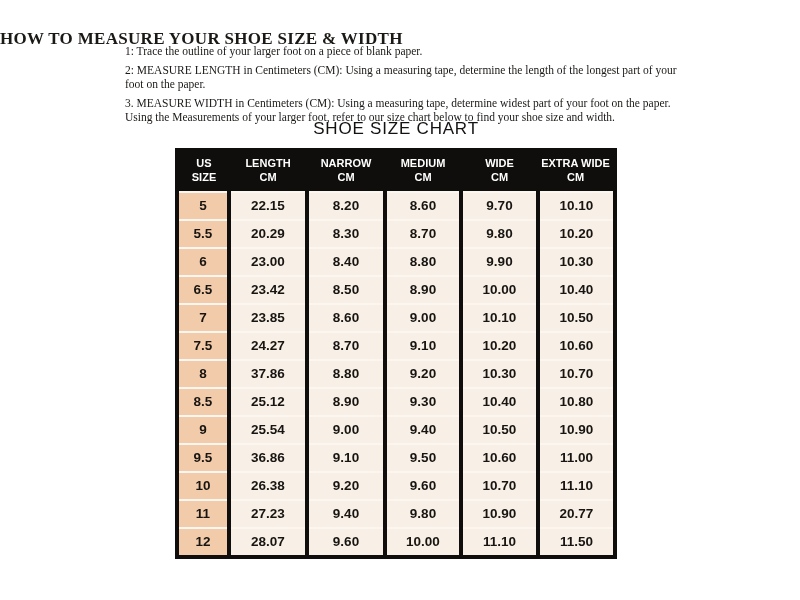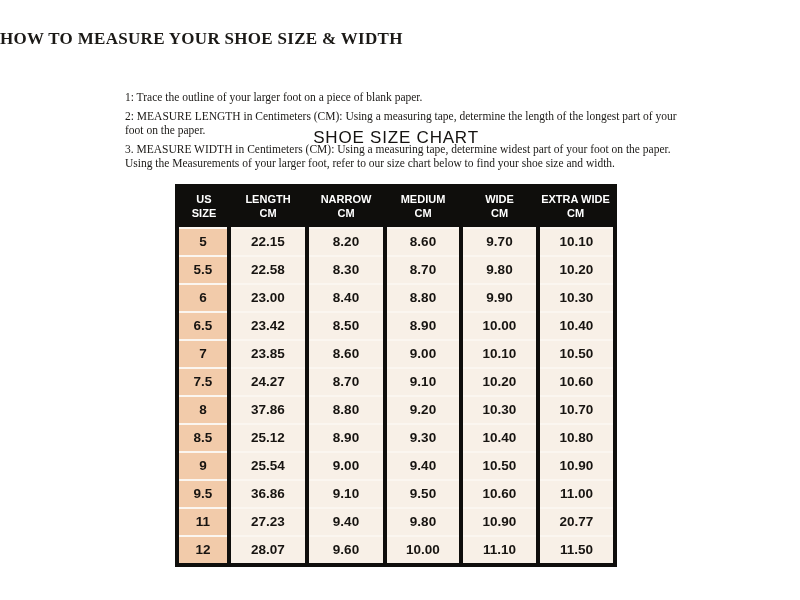--- a/index.html
+++ b/index.html
@@ -30,48 +30,46 @@
   
   .instructions {
     position: absolute;
     top: 44px;
     left: 125px;
     width: 558px;
     font-family: "Liberation Serif", serif;
     font-size: 11.5px;
     line-height: 14px;
     color: #1b1916;
-    margin-top: 46px;
   }
   .instructions p.instr { margin: 0 0 5px 0; }
   .instructions p.instr:nth-of-type(n+3) { margin-bottom: 0; font-family: Liberation Serif, serif; }
 
   
   .chart-heading {
     position: absolute;
-    top: 128px;
+    top: 119px;
     left: 175px;
     width: 442px;
     text-align: center;
     font-size: 17px;
     letter-spacing: 0.8px;
     color: #141210;
   }
 
   
   .table-wrap {
     position: absolute;
     top: 148px;
     left: 175px;
   }
   table.size-table {
     border-collapse: collapse;
     table-layout: fixed;
     border: 4px solid var(--border-black, #0f0e0c);
-    margin-top: 36px;
   }
   table.size-table th {
     background: var(--header-bg, #0f0e0c);
     color: #ffffff;
     font-weight: bold;
     font-size: 11px;
     line-height: 1.25;
     padding: 5px 0 6px 0;
     text-align: center;
     white-space: pre-line;
@@ -153,21 +151,21 @@
             <td class="size-cell">5</td>
             <td class="val-cell">22.15</td>
             <td class="val-cell">8.20</td>
             <td class="val-cell">8.60</td>
             <td class="val-cell">9.70</td>
             <td class="val-cell">10.10</td>
           </tr>
 
           <tr>
             <td class="size-cell">5.5</td>
-            <td class="val-cell">22.58</td>
+            <td class="val-cell">20.29</td>
             <td class="val-cell">8.30</td>
             <td class="val-cell">8.70</td>
             <td class="val-cell">9.80</td>
             <td class="val-cell">10.20</td>
           </tr>
 
           <tr>
             <td class="size-cell">6</td>
             <td class="val-cell">23.00</td>
             <td class="val-cell">8.40</td>
@@ -232,20 +230,28 @@
 
           <tr>
             <td class="size-cell">9.5</td>
             <td class="val-cell">36.86</td>
             <td class="val-cell">9.10</td>
             <td class="val-cell">9.50</td>
             <td class="val-cell">10.60</td>
             <td class="val-cell">11.00</td>
           </tr>
 
+          <tr>
+            <td class="size-cell">10</td>
+            <td class="val-cell">26.38</td>
+            <td class="val-cell">9.20</td>
+            <td class="val-cell">9.60</td>
+            <td class="val-cell">10.70</td>
+            <td class="val-cell">11.10</td>
+          </tr>
 
 
           <tr>
             <td class="size-cell">11</td>
             <td class="val-cell">27.23</td>
             <td class="val-cell">9.40</td>
             <td class="val-cell">9.80</td>
             <td class="val-cell">10.90</td>
             <td class="val-cell">20.77</td>
           </tr>

